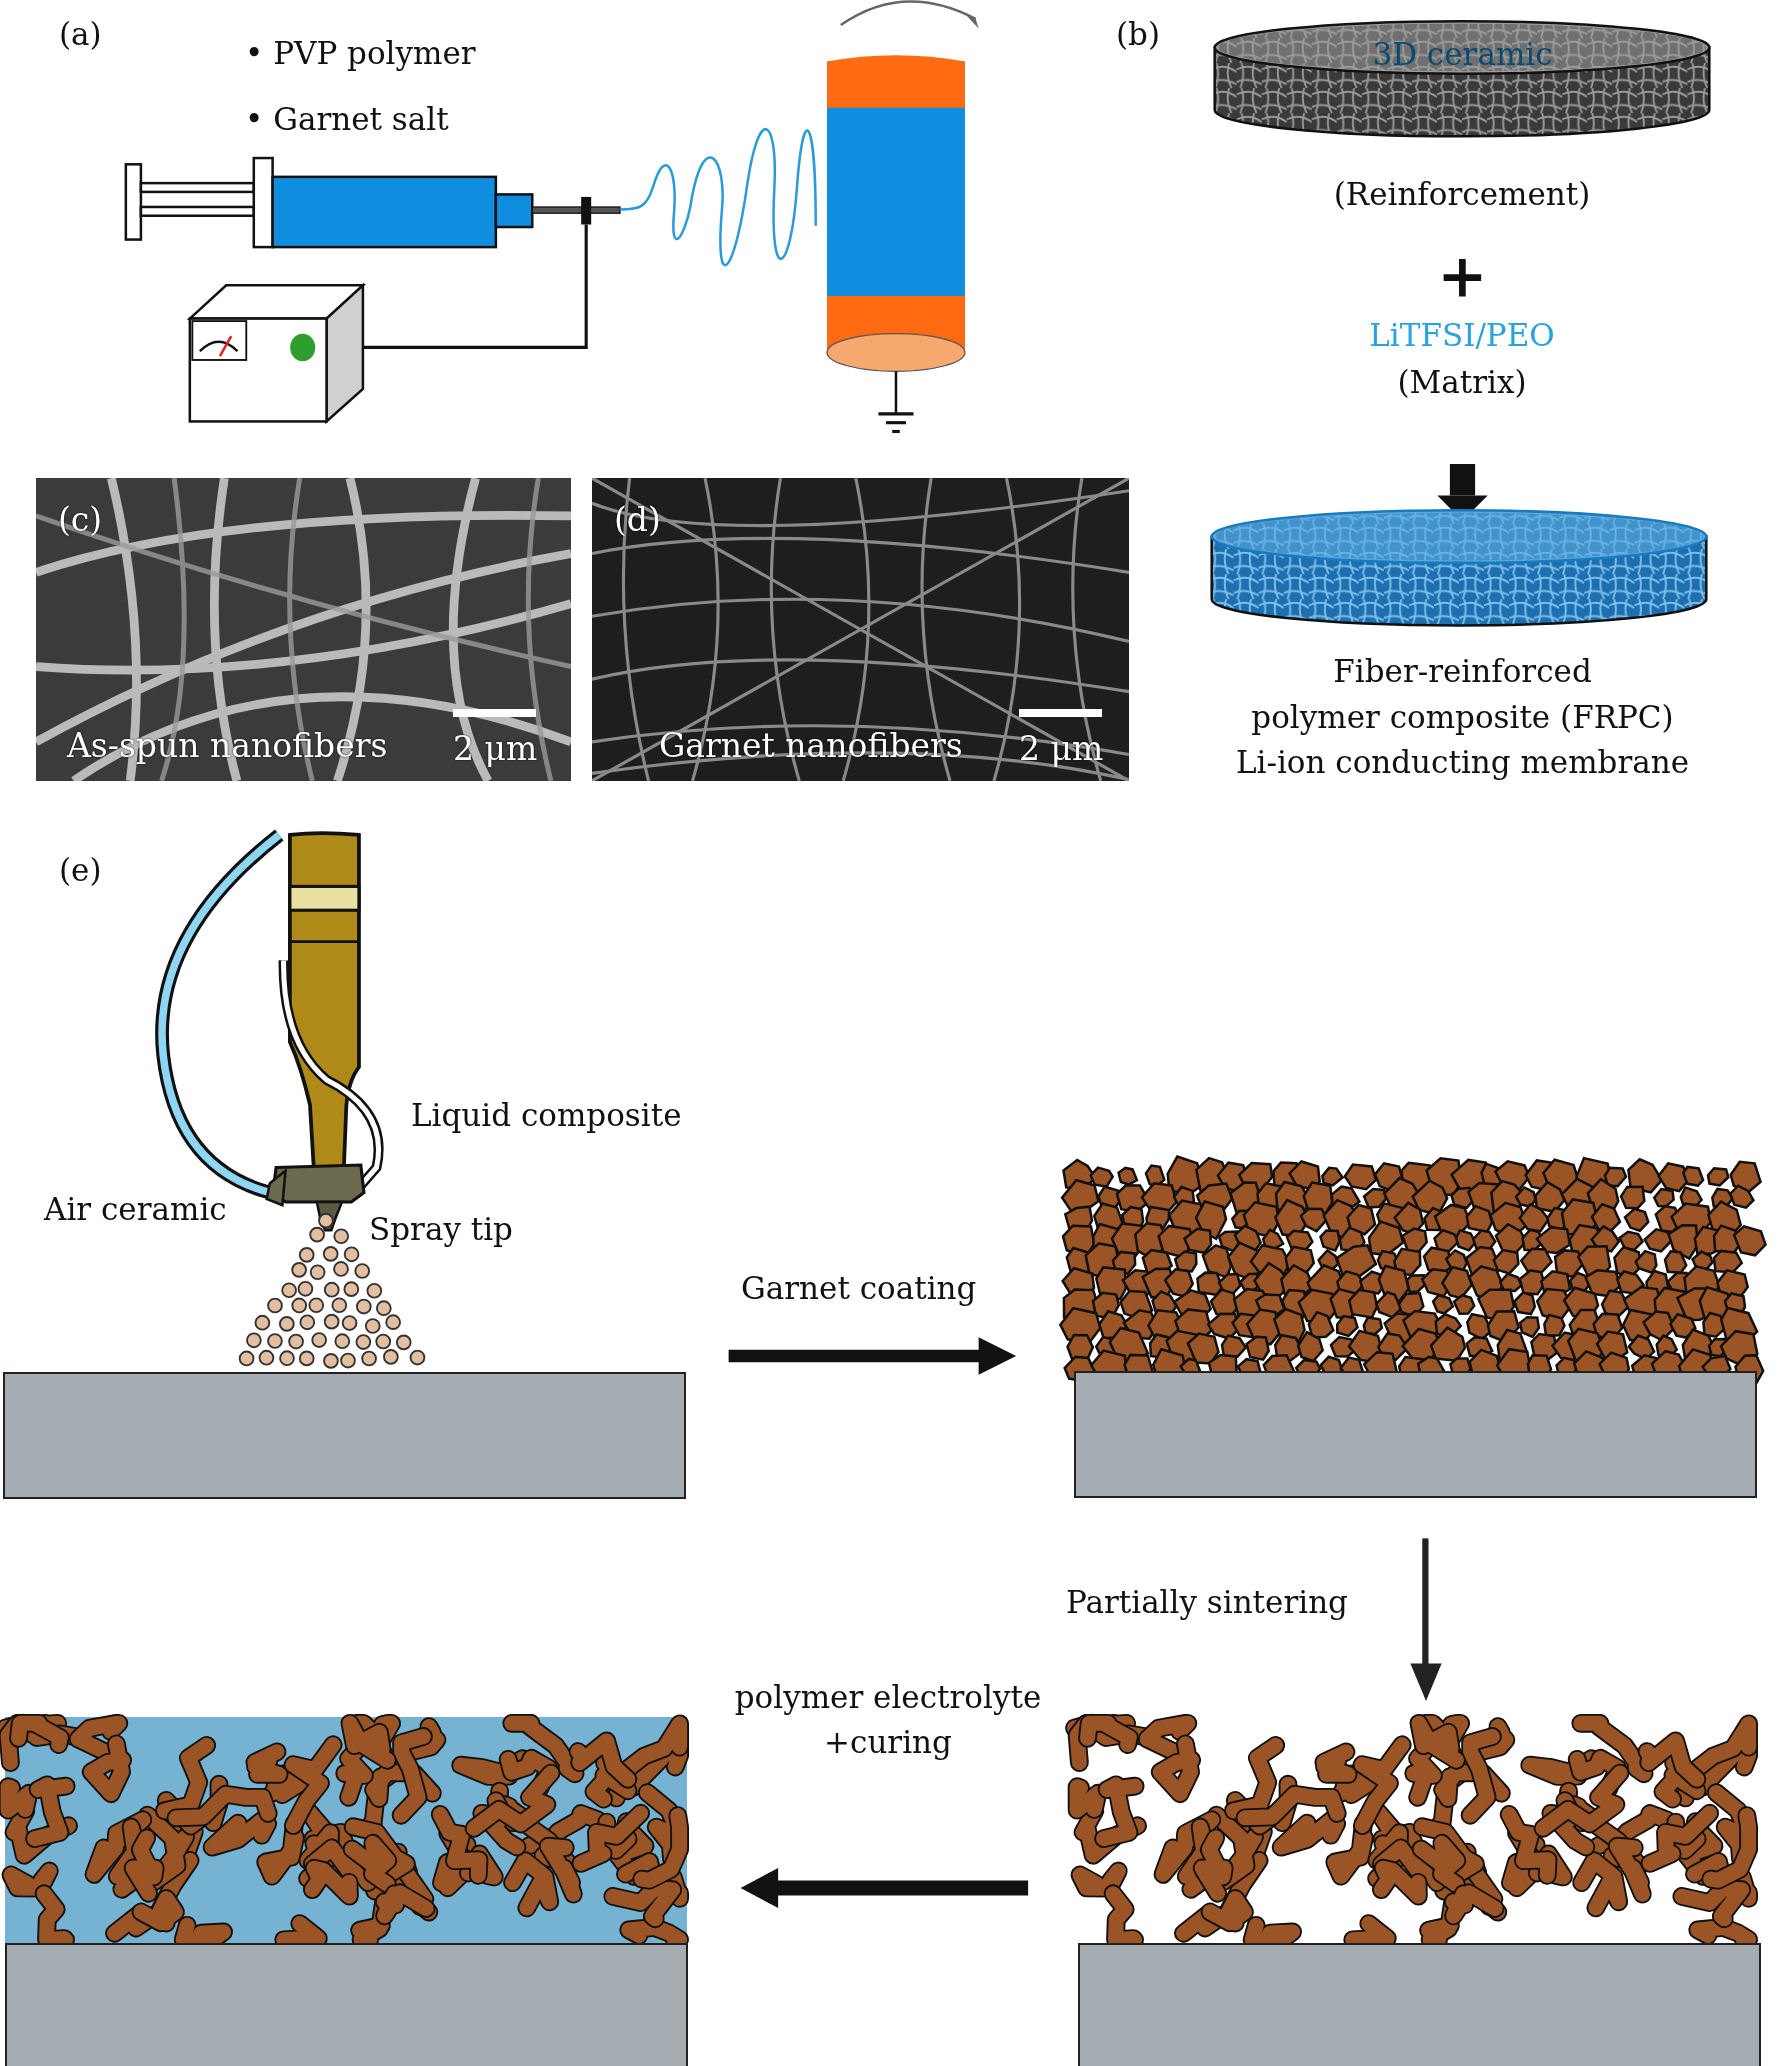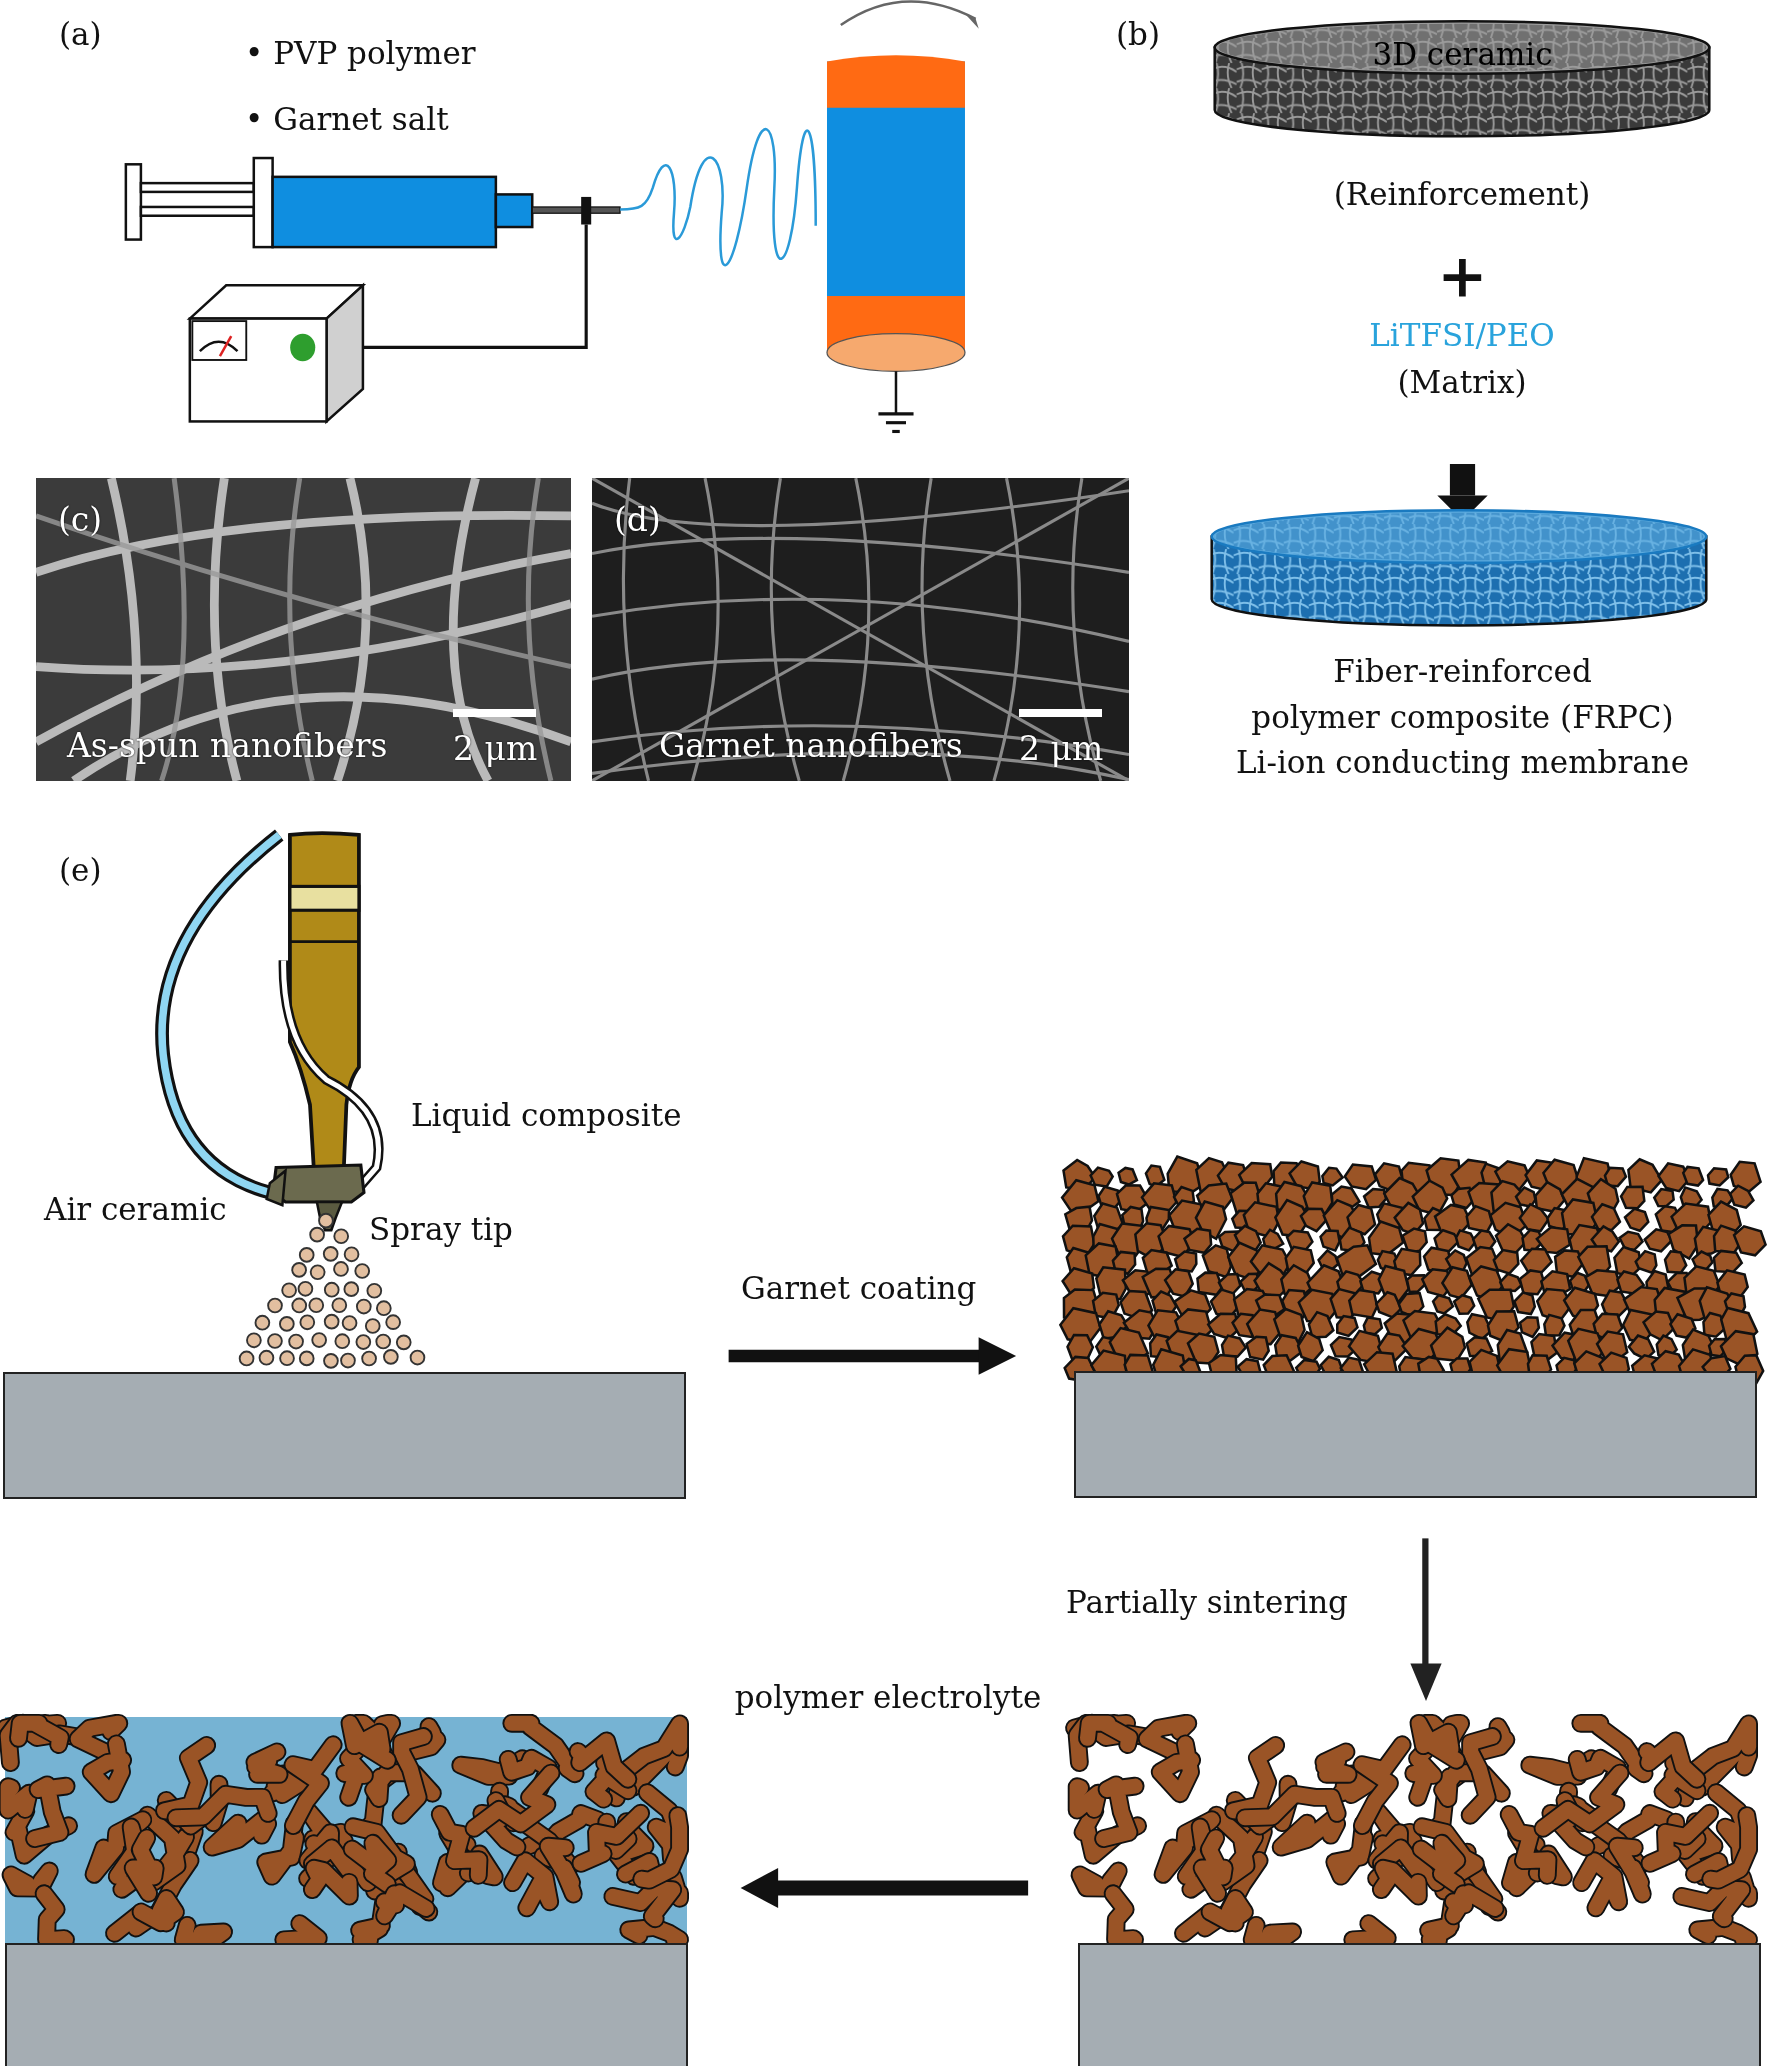--- a/index.html
+++ b/index.html
@@ -79,21 +79,21 @@
     </pattern>
     <pattern id="fibb" width="40" height="40" patternUnits="userSpaceOnUse">
       <rect width="40" height="40" fill="#1d6fb0"></rect>
       <path d="M0 10 Q20 0 40 14 M0 30 Q18 22 40 34 M8 0 Q14 20 6 40 M28 0 Q22 20 32 40" stroke="#7fc0ea" stroke-width="3" fill="none"></path>
     </pattern>
   </defs>
   <path d="M5 55 L5 155 A395 42 0 0 0 795 155 L795 55 Z" fill="url(#fib)" stroke="#111" stroke-width="4"></path>
   <ellipse cx="400" cy="55" rx="395" ry="42" fill="#9c9c9c" stroke="#111" stroke-width="4"></ellipse>
   <ellipse cx="400" cy="55" rx="390" ry="38" fill="url(#fib)" opacity="0.45"></ellipse>
 </svg>
-<div class="lbl ctr" style="left:1337px;top:39px;width:251px;color:#000000;">3D ceramic</div>
+<div class="lbl ctr" style="left:1337px;top:39px;width:251px;color:#0c4a6e;">3D ceramic</div>
 <div class="lbl ctr" style="left:1211px;top:179px;width:502px;">(Reinforcement)</div>
 <div class="lbl ctr" style="left:1431px;top:245px;width:63px;font-size:60px;font-weight:bold;">+</div>
 <div class="lbl ctr" style="left:1211px;top:320px;width:502px;color:#29a3dc;">LiTFSI/PEO</div>
 <div class="lbl ctr" style="left:1211px;top:367px;width:502px;">(Matrix)</div>
 <svg width="63" height="63" style="left:1431px;top:464px;" viewBox="0 0 100 100">
   <rect x="30" y="0" width="40" height="50" fill="#111"></rect>
   <polygon points="10,50 90,50 50,90" fill="#111"></polygon>
 </svg>
 <svg width="502" height="144" style="left:1208px;top:499px;" viewBox="0 0 800 230">
   <path d="M5 60 L5 160 A395 42 0 0 0 795 160 L795 60 Z" fill="url(#fibb)" stroke="#111" stroke-width="4"></path>
@@ -641,20 +641,21 @@
     <path d="M85.50700831483444 43.773994508094155 L88.0 32.8 L46.8 10.0 L54.3 10.0 L24.2 10.0 L21.5 33.9" fill="none" stroke="#9a5426" stroke-width="24" stroke-linejoin="round" stroke-linecap="round"></path>
     <path d="M609.3386765706067 68.82861826514295 L567.7 43.1 L549.8 10.0 L556.9 45.6 L596.6 24.2 L600.8 50.8" fill="none" stroke="#111" stroke-width="30" stroke-linejoin="round" stroke-linecap="round"></path>
     <path d="M609.3386765706067 68.82861826514295 L567.7 43.1 L549.8 10.0 L556.9 45.6 L596.6 24.2 L600.8 50.8" fill="none" stroke="#9a5426" stroke-width="24" stroke-linejoin="round" stroke-linecap="round"></path>
     <path d="M747.4460672016471 177.15653808189396 L787.1 147.2 L821.8 170.2 L863.5 139.6 L835.9 128.0 L870.1 89.3" fill="none" stroke="#111" stroke-width="30" stroke-linejoin="round" stroke-linecap="round"></path>
     <path d="M747.4460672016471 177.15653808189396 L787.1 147.2 L821.8 170.2 L863.5 139.6 L835.9 128.0 L870.1 89.3" fill="none" stroke="#9a5426" stroke-width="24" stroke-linejoin="round" stroke-linecap="round"></path>
   </svg>
 <div class="abs" style="left:1078px;top:1943px;width:679px;height:123px;background:#a5adb3;border:2.5px solid #222;"></div>
 
 <div class="abs ctr" style="left:709px;top:1682px;width:358px;">
   <div class="lbl ctr" style="position:relative;width:358px;height:45px;">polymer electrolyte</div>
+  <div class="lbl ctr" style="position:relative;width:358px;height:45px;">+curing</div>
 </div>
 <svg width="301" height="50" style="left:737px;top:1863px;" viewBox="0 0 480 80">
   <polygon points="5,40 65,8 65,72" fill="#111"></polygon>
   <rect x="60" y="28" width="405" height="24" fill="#111"></rect>
 </svg>
 
 <div class="abs" style="left:5px;top:1717px;width:682px;height:226px;background:#76b3d3;"></div>
 <svg width="684" height="226" style="left:5px;top:1717px;" viewBox="0 0 1090 360">
     <path d="M0.8290472956509549 17.561948898975714 L28.3 10.0 L50.2 25.9 L64.4 10.0 L41.9 13.1 L83.9 10.0" fill="none" stroke="#111" stroke-width="30" stroke-linejoin="round" stroke-linecap="round"></path>
     <path d="M0.8290472956509549 17.561948898975714 L28.3 10.0 L50.2 25.9 L64.4 10.0 L41.9 13.1 L83.9 10.0" fill="none" stroke="#9a5426" stroke-width="24" stroke-linejoin="round" stroke-linecap="round"></path>

